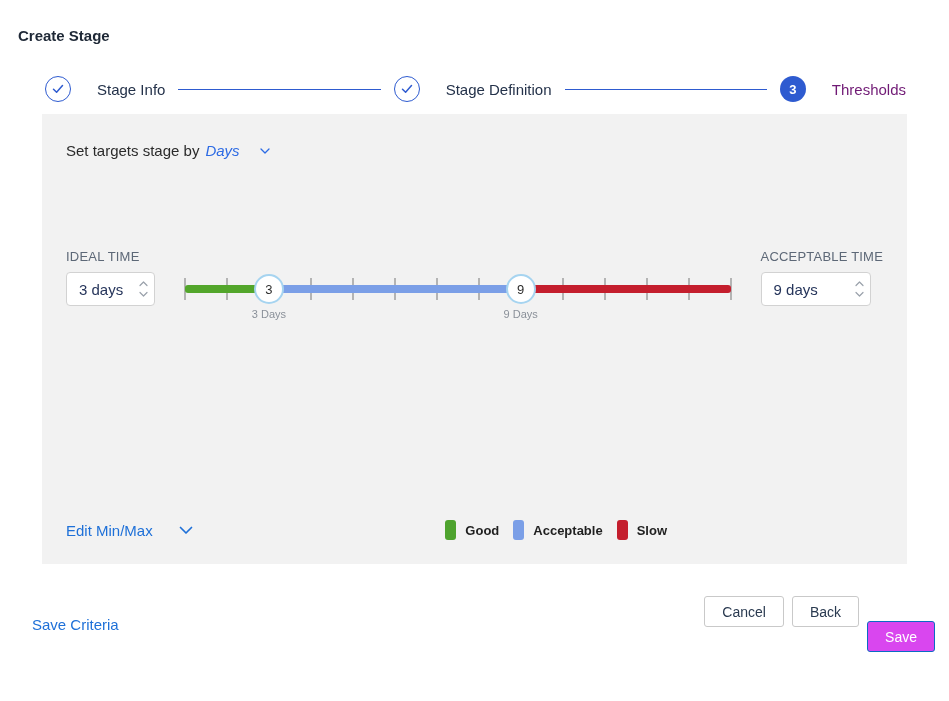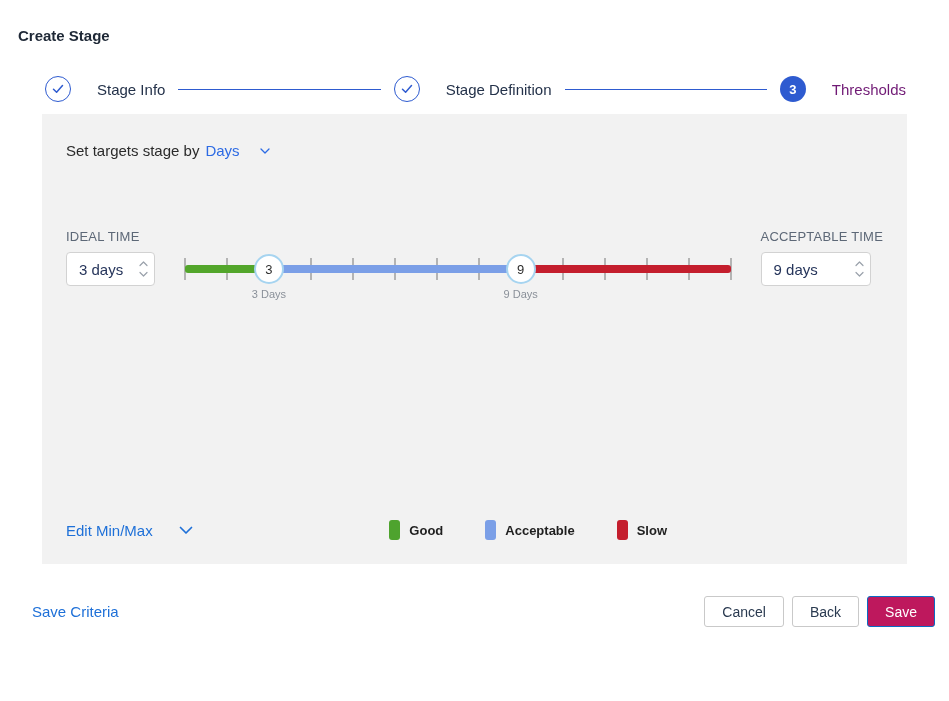--- a/index.html
+++ b/index.html
@@ -17,24 +17,24 @@
   .circle.current{background:#2e5bd0;color:#fff;font-size:13px;font-weight:600;}
   .step-label{font-size:15px;color:#24324a;white-space:nowrap;}
   .step-label.bold{font-weight:400;color:#701a75;}
   .connector{flex:1;height:1px;background:#2e5bd0;margin:0 13px;}
 
   .heading{margin:38px 42px 0;font-size:16px;color:#22304a;}
 
   
   .panel{position:relative;margin:12px 42px 0;height:450px;background:#f2f2f2;box-sizing:border-box;padding:28px 24px;}
   .target-line{font-size:15px;color:#2b2b2b;display:flex;align-items:center;gap:6px;}
-  .days-link{color:#2d6be4;display:inline-flex;align-items:center;gap:20px;cursor:pointer;text-decoration:none;}
-
-  
-  .slider-row{display:flex;align-items:flex-end;margin-top:70px;}
+  .days-link{color:#2d6be4;display:inline-flex;align-items:center;gap:20px;cursor:pointer;text-decoration:none;font-style:italic;}
+
+  
+  .slider-row{display:flex;align-items:flex-end;margin-top:90px;}
   .col{display:flex;flex-direction:column;flex:none;}
   .field-label{font-size:13px;color:#5d6877;margin-bottom:8px;letter-spacing:.2px;white-space:nowrap;}
   .num-input{position:relative;height:34px;}
   .num-input.small{width:89px;}
   .num-input.wide{width:110px;}
   input.value{width:100%;height:100%;box-sizing:border-box;border:1px solid #d2d2d2;border-radius:4px;background:#fff;
     padding:0 26px 0 12px;font-size:15px;color:#26355b;font-family:inherit;outline:none;}
   .spin{position:absolute;right:7px;top:50%;transform:translateY(-50%);display:flex;flex-direction:column;gap:4px;}
   .spin button{all:unset;cursor:pointer;line-height:0;display:block;}
 
@@ -43,31 +43,31 @@
   .tick{position:absolute;top:50%;transform:translate(-50%,-50%);width:2px;height:22px;background:#b4b4b4;z-index:0;}
   .seg{position:absolute;top:50%;transform:translateY(-50%);height:8px;z-index:1;}
   .handle{position:absolute;top:50%;transform:translate(-50%,-50%);width:26px;height:26px;background:#fff;
     border:2.5px solid #a6d4f0;border-radius:50%;display:flex;align-items:center;justify-content:center;
     font-size:13px;color:#2e2e2e;z-index:2;cursor:pointer;}
   .hlabel{position:absolute;top:32px;left:50%;transform:translateX(-50%);font-size:11px;color:#8a9099;white-space:nowrap;font-weight:400;}
 
   
   .bottom-row{position:absolute;left:24px;right:24px;bottom:24px;display:flex;align-items:center;}
   .edit-link{color:#1e70d8;font-size:15px;display:inline-flex;align-items:center;gap:26px;cursor:pointer;text-decoration:none;}
-  .legend{display:flex;align-items:center;gap:42px;margin-left:auto;margin-right:216px;}
+  .legend{display:flex;align-items:center;gap:14px;margin-left:auto;margin-right:216px;}
   .legend-item{display:flex;align-items:center;gap:9px;font-size:13px;color:#1f1f1f;font-weight:600;}
   .chip{width:11px;height:20px;border-radius:3px;display:inline-block;}
 
   
   .footer{display:flex;align-items:center;margin:32px 14px 0 32px;}
   .reset-link{color:#1e70d8;font-size:15px;cursor:pointer;text-decoration:none;}
   .btns{margin-left:auto;display:flex;gap:8px;}
   .btn{height:31px;padding:0 17px;border:1px solid #c9c9c9;border-radius:3px;background:#fff;
     font-size:14px;color:#2a3a50;font-family:inherit;cursor:pointer;text-align:center;}
-  .btn.primary{background:#be185d;border-color:#0b6bc4;color:#fff;}
+  .btn.primary{background:#d946ef;border-color:#0b6bc4;color:#fff;margin-top:25px;}
 </style>
 </head>
 <body>
 
 <div class="page">
 
   <h1 class="title">Create Stage</h1>
 
   <div class="stepper">
     <div class="step">

